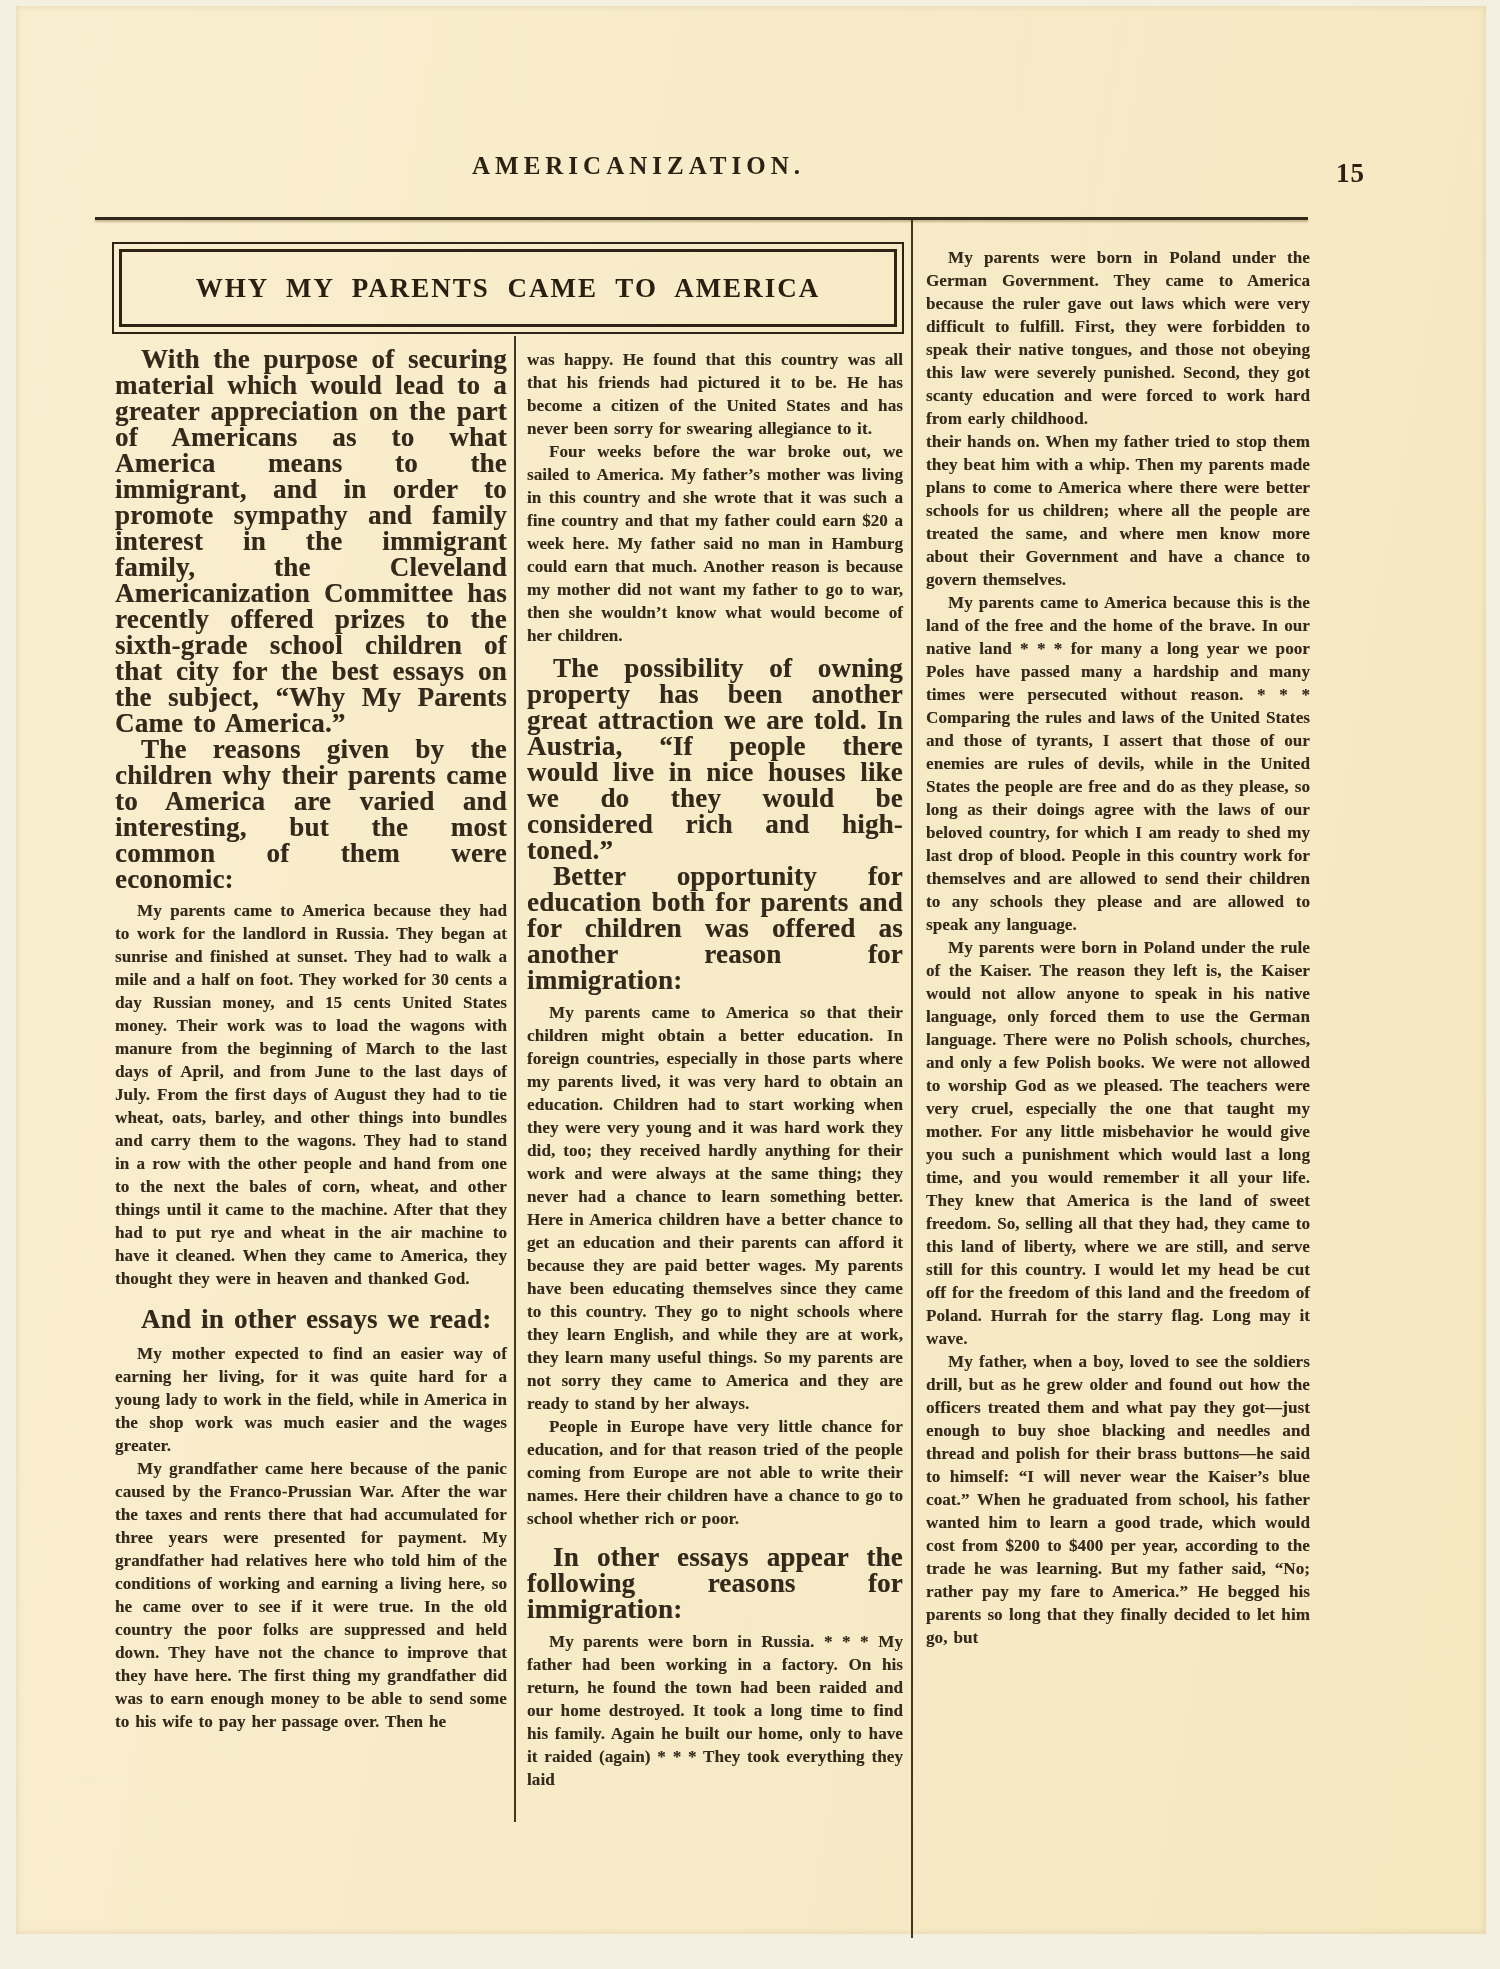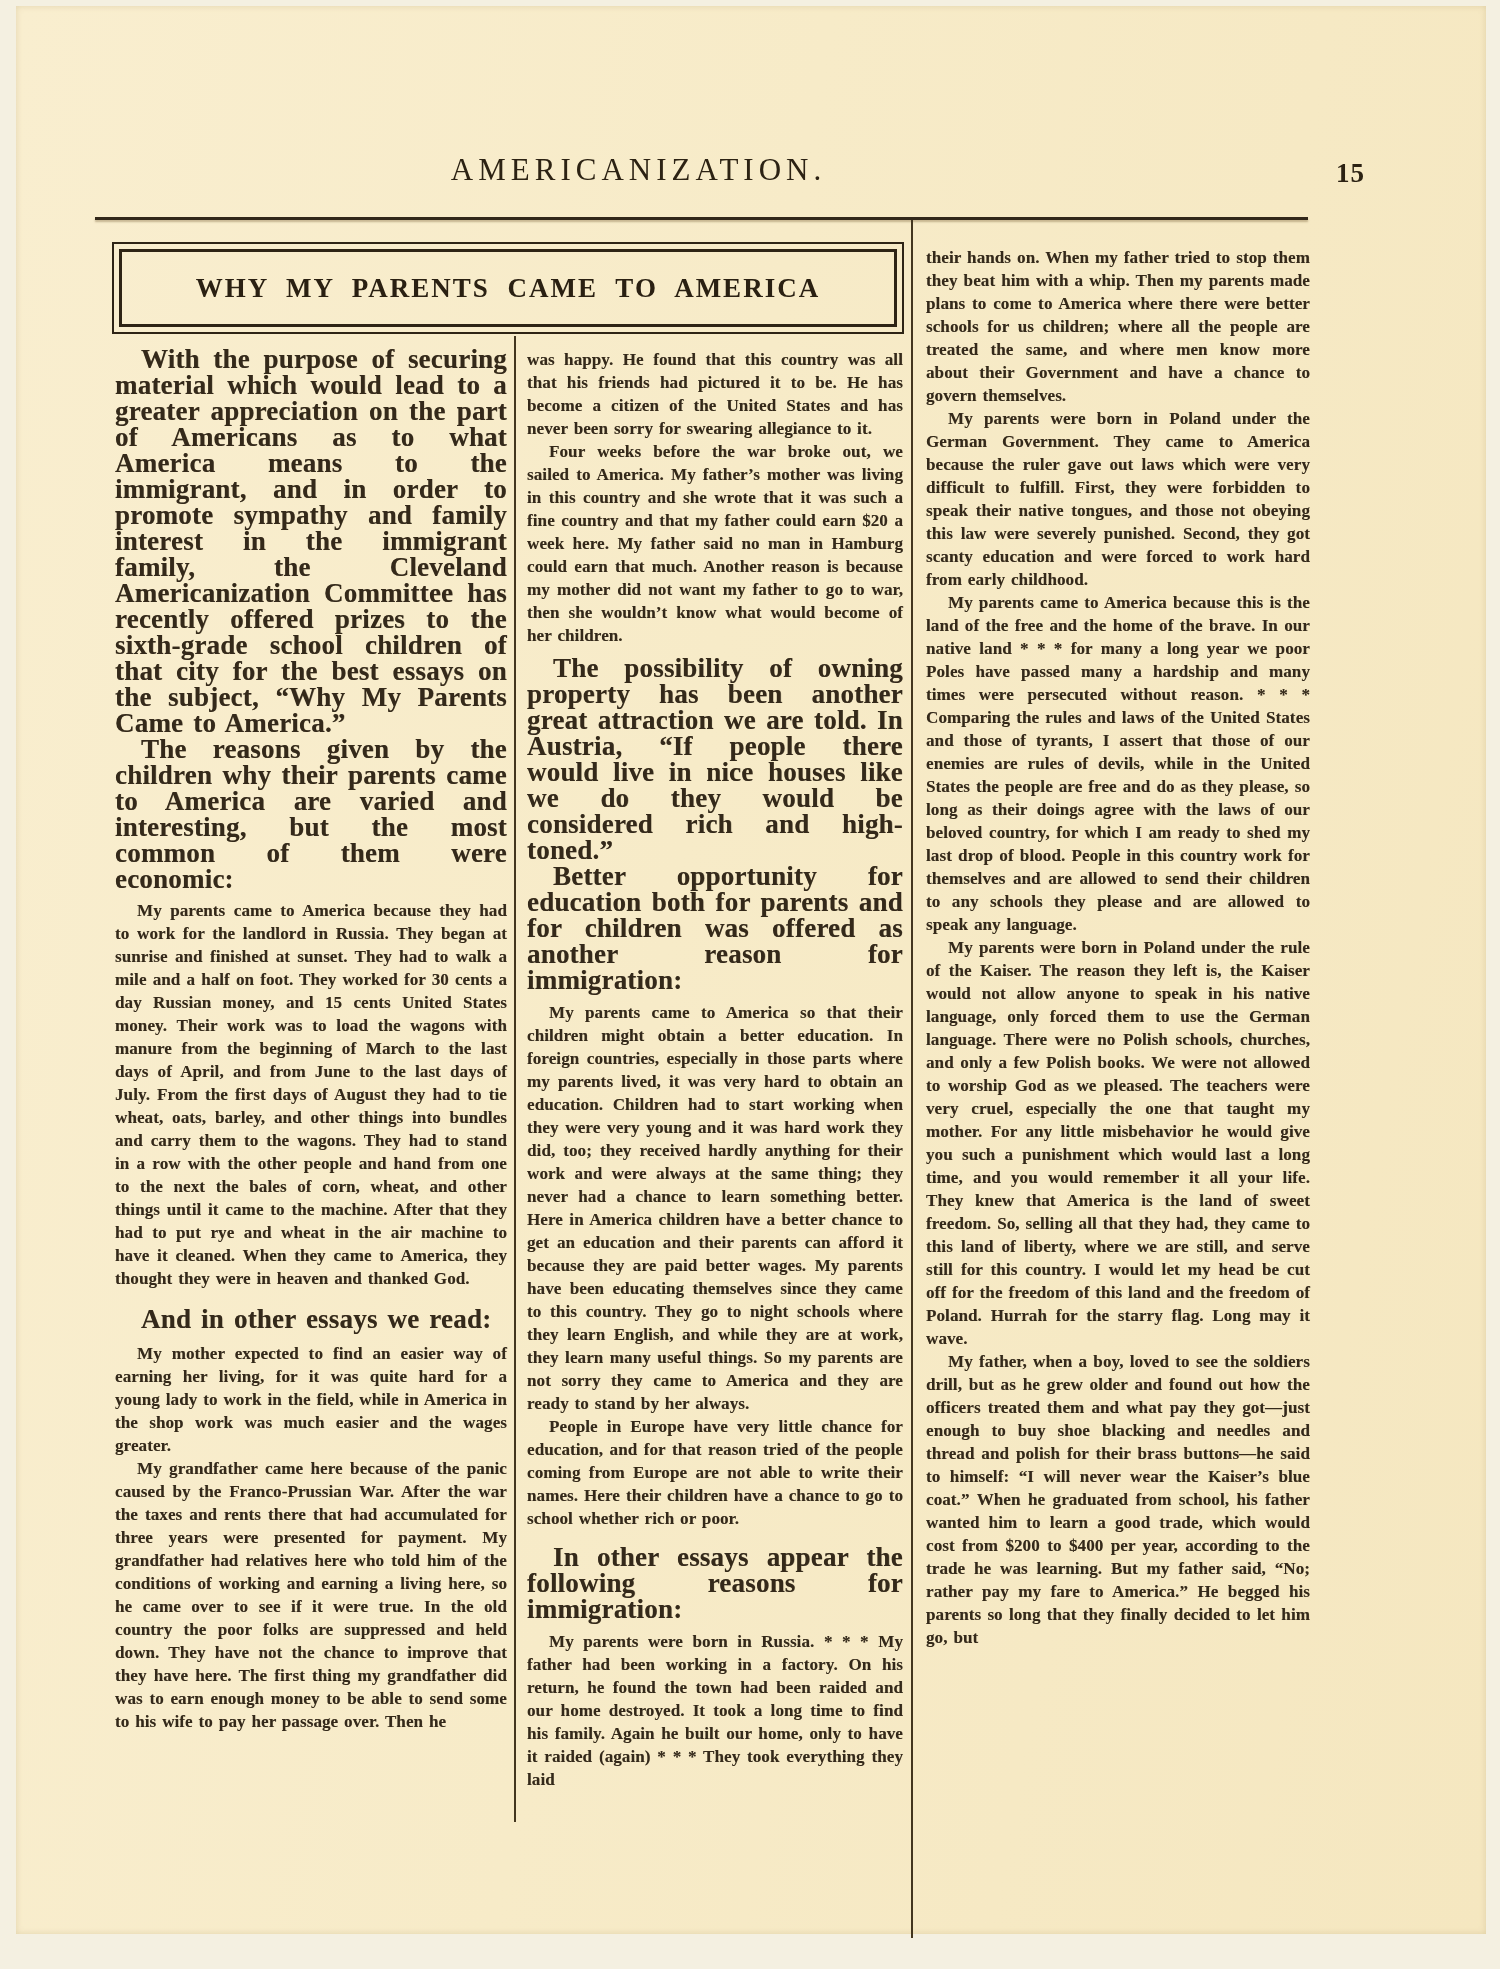--- a/index.html
+++ b/index.html
@@ -9,21 +9,21 @@
     font-family:"Liberation Serif","DejaVu Serif",serif;
     overflow:hidden;
   }
   .page{
     position:absolute;left:16px;top:6px;width:1470px;height:1928px;
     background:linear-gradient(100deg,#f9eecf 0%,#f7ebc8 45%,#f5e7c0 100%);
     box-shadow:0 0 6px rgba(180,160,110,0.35) inset;
   }
   .running-head{
     position:absolute;left:80px;top:146px;width:1085px;
-    text-align:center;font-size:31px;font-weight:normal;letter-spacing:5px;
+    text-align:center;font-size:25px;font-weight:bold;letter-spacing:5px;
     color:#2c2213;
   }
   .page-num{
     position:absolute;left:1320px;top:152px;
     font-size:27px;font-weight:bold;color:#2c2213;letter-spacing:1px;
   }
   .top-rule{
     position:absolute;left:79px;top:211px;width:1213px;height:3px;
     background:#32281a;box-shadow:0 2px 2px rgba(120,95,55,0.4);
   }
@@ -96,20 +96,20 @@
     <p class="sm">Four weeks before the war broke out, we sailed to America. My father’s mother was living in this country and she wrote that it was such a fine country and that my father could earn $20 a week here. My father said no man in Hamburg could earn that much. Another reason is because my mother did not want my father to go to war, then she wouldn’t know what would become of her children.</p>
     <p class="lg mt8">The possibility of owning property has been another great attraction we are told. In Austria, “If people there would live in nice houses like we do they would be considered rich and high-toned.”</p>
     <p class="lg">Better opportunity for education both for parents and for children was offered as another reason for immigration:</p>
     <p class="sm mt8">My parents came to America so that their children might obtain a better education. In foreign countries, especially in those parts where my parents lived, it was very hard to obtain an education. Children had to start working when they were very young and it was hard work they did, too; they received hardly anything for their work and were always at the same thing; they never had a chance to learn something better. Here in America children have a better chance to get an education and their parents can afford it because they are paid better wages. My parents have been educating themselves since they came to this country. They go to night schools where they learn English, and while they are at work, they learn many useful things. So my parents are not sorry they came to America and they are ready to stand by her always.</p>
     <p class="sm">People in Europe have very little chance for education, and for that reason tried of the people coming from Europe are not able to write their names. Here their children have a chance to go to school whether rich or poor.</p>
     <p class="lg sub2">In other essays appear the following reasons for immigration:</p>
     <p class="sm">My parents were born in Russia. * * * My father had been working in a factory. On his return, he found the town had been raided and our home destroyed. It took a long time to find his family. Again he built our home, only to have it raided (again) * * * They took everything they laid</p>
   </div>
 
   <div class="col col-3">
+    <p class="sm">My parents were born in Poland under the German Government. They came to America because the ruler gave out laws which were very difficult to fulfill. First, they were forbidden to speak their native tongues, and those not obeying this law were severely punished. Second, they got scanty education and were forced to work hard from early childhood.</p>
     <p class="sm noindent">their hands on. When my father tried to stop them they beat him with a whip. Then my parents made plans to come to America where there were better schools for us children; where all the people are treated the same, and where men know more about their Government and have a chance to govern themselves.</p>
-    <p class="sm">My parents were born in Poland under the German Government. They came to America because the ruler gave out laws which were very difficult to fulfill. First, they were forbidden to speak their native tongues, and those not obeying this law were severely punished. Second, they got scanty education and were forced to work hard from early childhood.</p>
     <p class="sm">My parents came to America because this is the land of the free and the home of the brave. In our native land * * * for many a long year we poor Poles have passed many a hardship and many times were persecuted without reason. * * * Comparing the rules and laws of the United States and those of tyrants, I assert that those of our enemies are rules of devils, while in the United States the people are free and do as they please, so long as their doings agree with the laws of our beloved country, for which I am ready to shed my last drop of blood. People in this country work for themselves and are allowed to send their children to any schools they please and are allowed to speak any language.</p>
     <p class="sm">My parents were born in Poland under the rule of the Kaiser. The reason they left is, the Kaiser would not allow anyone to speak in his native language, only forced them to use the German language. There were no Polish schools, churches, and only a few Polish books. We were not allowed to worship God as we pleased. The teachers were very cruel, especially the one that taught my mother. For any little misbehavior he would give you such a punishment which would last a long time, and you would remember it all your life. They knew that America is the land of sweet freedom. So, selling all that they had, they came to this land of liberty, where we are still, and serve still for this country. I would let my head be cut off for the freedom of this land and the freedom of Poland. Hurrah for the starry flag. Long may it wave.</p>
     <p class="sm">My father, when a boy, loved to see the soldiers drill, but as he grew older and found out how the officers treated them and what pay they got—just enough to buy shoe blacking and needles and thread and polish for their brass buttons—he said to himself: “I will never wear the Kaiser’s blue coat.” When he graduated from school, his father wanted him to learn a good trade, which would cost from $200 to $400 per year, according to the trade he was learning. But my father said, “No; rather pay my fare to America.” He begged his parents so long that they finally decided to let him go, but</p>
   </div>
 
 </div>
 
 </body></html>

